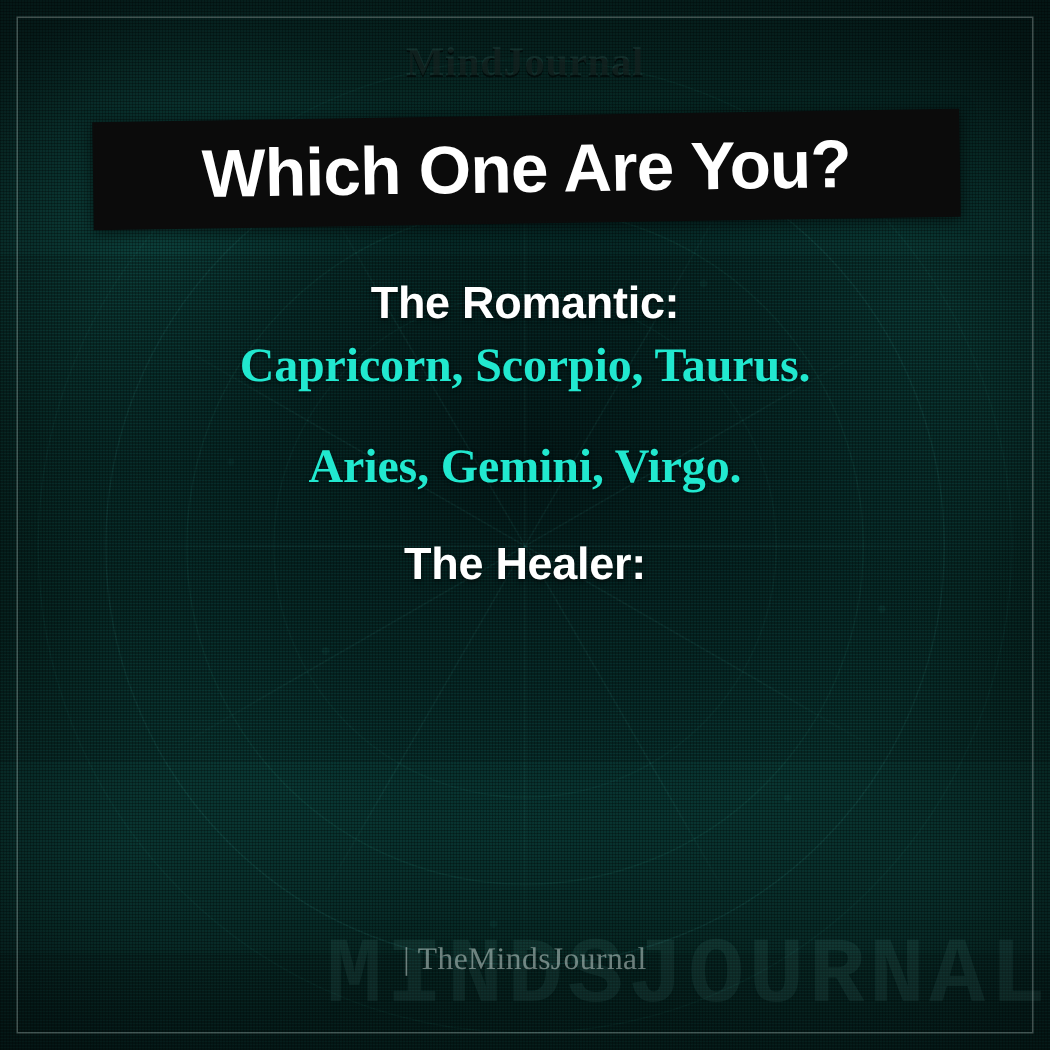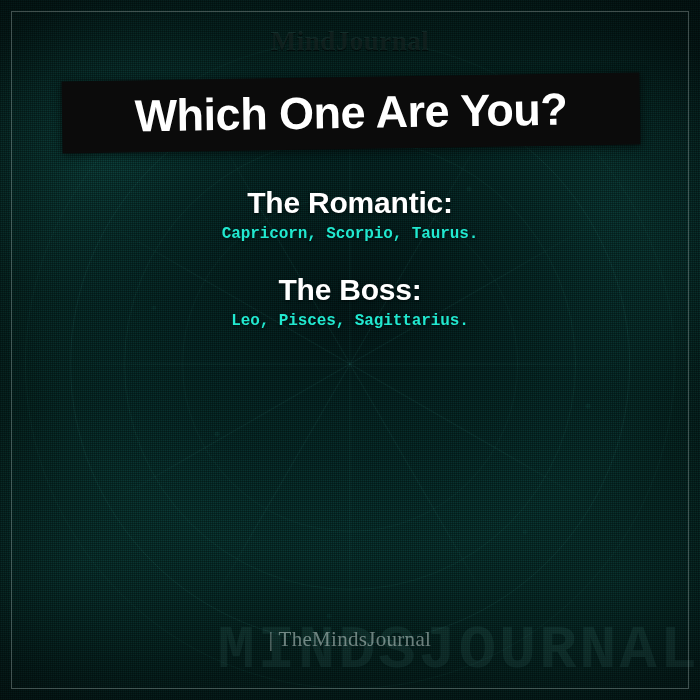--- a/index.html
+++ b/index.html
@@ -162,23 +162,23 @@
     font-weight: 700;
     font-size: 30px;
     letter-spacing: -0.2px;
     line-height: 1.12;
     text-shadow: 0 1px 3px rgba(0,0,0,0.55);
     text-align: center;
   }
   .group-signs {
     margin-top: 5px;
     color: #21e8cf;
-    font-family: Liberation Mono, monospace;
-    font-weight: 700;
-    font-size: 16px;
+    font-family: Liberation Serif, serif;
+    font-weight: 700;
+    font-size: 32px;
     letter-spacing: -0.1px;
     line-height: 1.18;
     text-shadow: 0 1px 3px rgba(0,0,0,0.5);
   }
 
   
   .credit {
     position: absolute;
     left: 0; right: 0;
     bottom: 48px;
@@ -220,27 +220,25 @@
   <div class="banner-title">Which One Are You?</div>
 
   <div class="groups">
 
     <div class="group">
       <div class="group-title">The Romantic:</div>
       <div class="group-signs">Capricorn, Scorpio, Taurus.</div>
     </div>
 
     <div class="group">
+      <div class="group-signs">Aries, Gemini, Virgo.</div>
     </div>
 
     <div class="group">
+      <div class="group-title">The Healer:</div>
     </div>
 
-    <div class="group">
-      <div class="group-title">The Boss:</div>
-      <div class="group-signs">Leo, Pisces, Sagittarius.</div>
-    </div>
 
   </div>
 
   <div class="credit">| TheMindsJournal</div>
 
 </div>
 
 </body></html>

